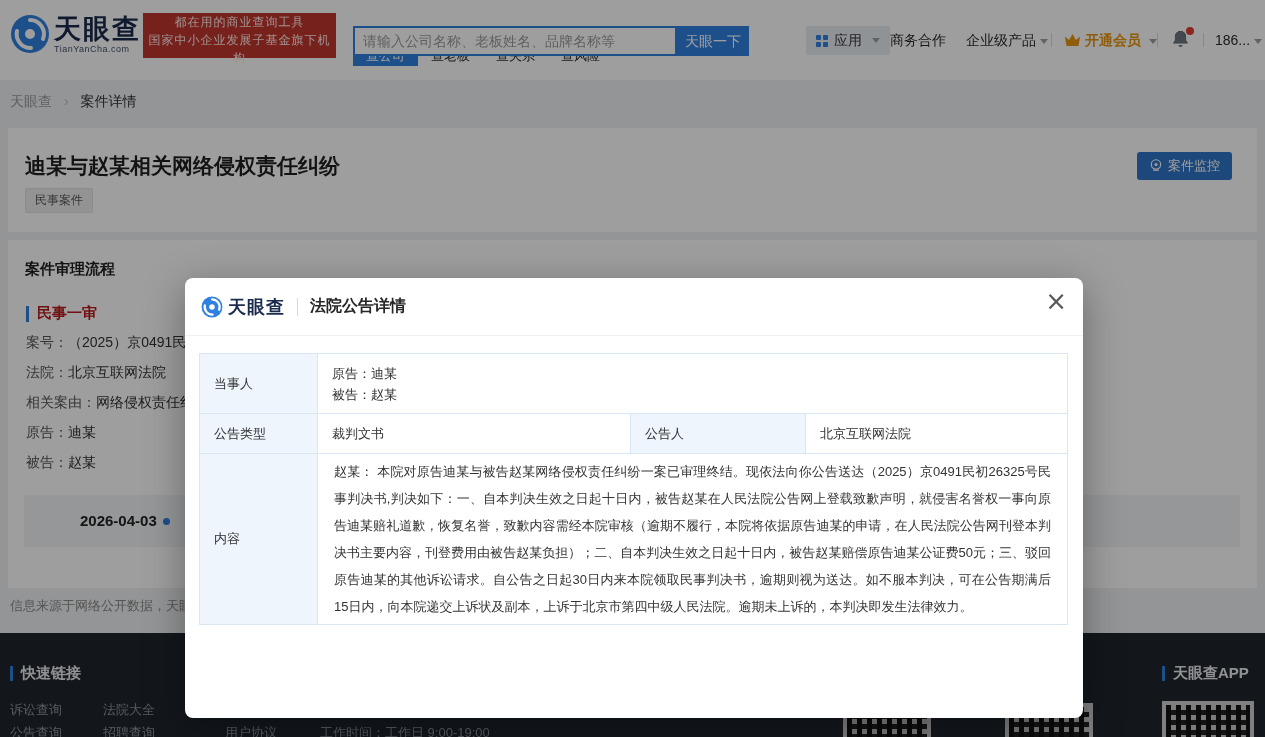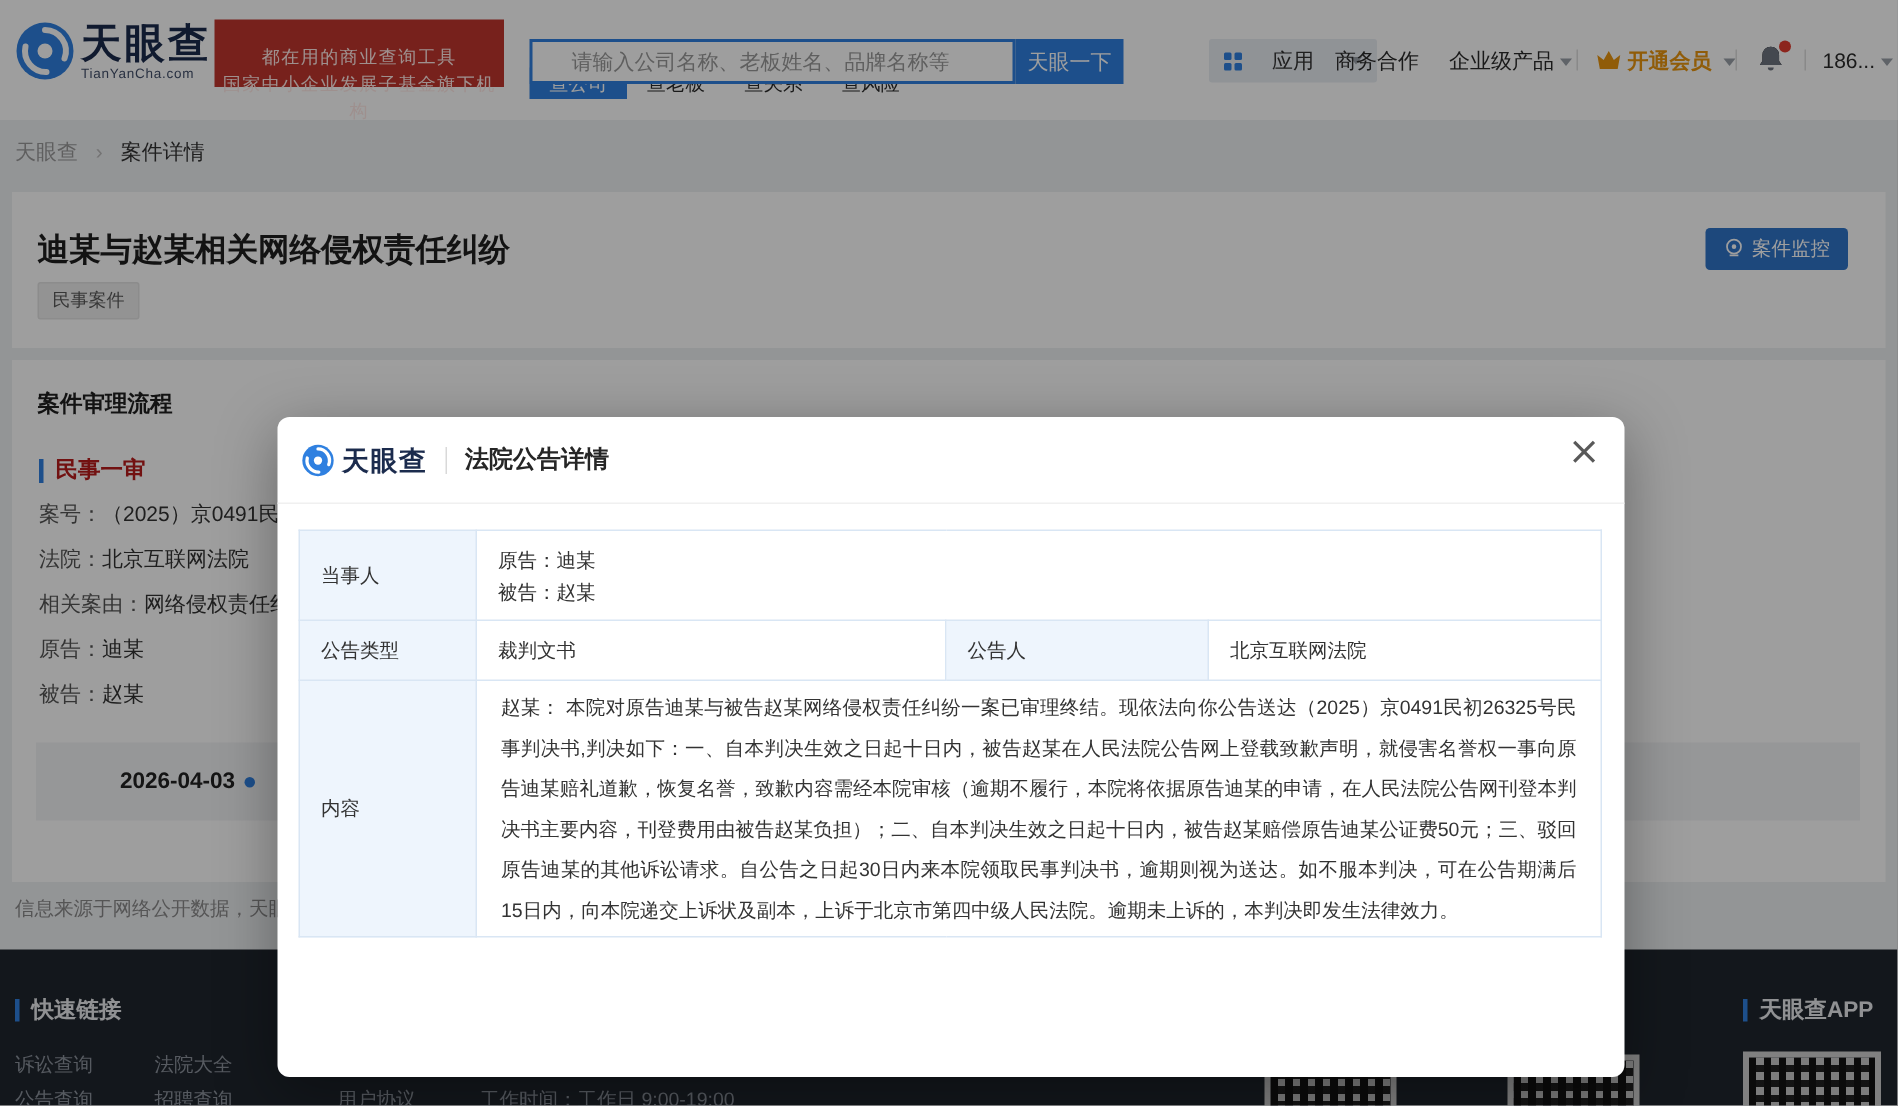--- a/index.html
+++ b/index.html
@@ -11,32 +11,32 @@
     color: #333;
   }
 
   
   .header { position:absolute; left:0; top:0; width:1265px; height:80px; background:#fff; }
   .logo { position:absolute; left:10px; top:14px; display:flex; align-items:flex-start; }
   .logo-txt { margin-left:4px; }
   .logo-cn { font-size:27px; font-weight:bold; color:#1b2b4d; letter-spacing:2px; line-height:30px; }
   .logo-en { font-size:9px; color:#43506b; letter-spacing:.5px; }
   .hbadge { position:absolute; left:143px; top:13px; width:193px; height:45px; background:#c0362e;
-    color:#ffe9e6; font-size:12px; text-align:center; padding-top:16px; line-height:18px; letter-spacing:1px; }
+    color:#ffe9e6; font-size:12px; text-align:center; padding-top:0; line-height:18px; letter-spacing:1px; }
   .stabs { position:absolute; left:353px; top:5px; height:21px; display:flex;margin-top:40px; }
   .stab { font-size:13px; line-height:21px; padding:0 13px; color:#2b2b2b; cursor:pointer; }
   .stab.active { background:#2f80e0; color:#fff; }
   .sinput { position:absolute; left:353px; top:26px; width:324px; height:30px; border:2px solid #2f80e0;
-    background:#fff; font-size:14px; padding:0 26px; color:#333; outline:none;
+    background:#fff; font-size:14px; padding:0 8px; color:#333; outline:none;
     font-family:"Liberation Sans","DejaVu Sans",sans-serif; }
   .sinput::placeholder { color:#9a9a9a; }
   .sbtn { position:absolute; left:677px; top:26px; width:72px; height:30px; background:#2f80e0; color:#fff;
     font-size:14px; border:none; text-align:center; line-height:30px; cursor:pointer; }
   .nav-apps { position:absolute; left:806px; top:26px; height:29px; background:#e9edf3; display:flex;
-    align-items:center; gap:20px; padding:0 10px; font-size:14px; border-radius:2px; cursor:pointer; }
+    align-items:center; gap:6px; padding:0 10px; font-size:14px; border-radius:2px; cursor:pointer; }
   .grid-ic { width:12px; height:12px; display:grid; grid-template-columns:5px 5px; grid-template-rows:5px 5px; gap:2px; }
   .grid-ic i { background:#2f80e0; border-radius:1px; }
   .caret { display:inline-block; width:0; height:0; border-left:4px solid transparent; border-right:4px solid transparent;
     border-top:5px solid #9aa0a8; margin-left:4px; vertical-align:middle; }
   .navtxt { position:absolute; top:32px; font-size:14px; color:#2b2b2b; cursor:pointer; white-space:nowrap; }
   .vdiv { position:absolute; top:33px; width:1px; height:14px; background:#ddd; }
   .vip { color:#e8950f !important; font-weight:bold; display:flex; align-items:center; gap:4px; }
   .bell-wrap { position:absolute; left:1171px; top:29px; width:22px; height:22px; cursor:pointer; }
   .red-dot { position:absolute; right:-1px; top:-2px; width:8px; height:8px; background:#e23c30; border-radius:50%; }
 

